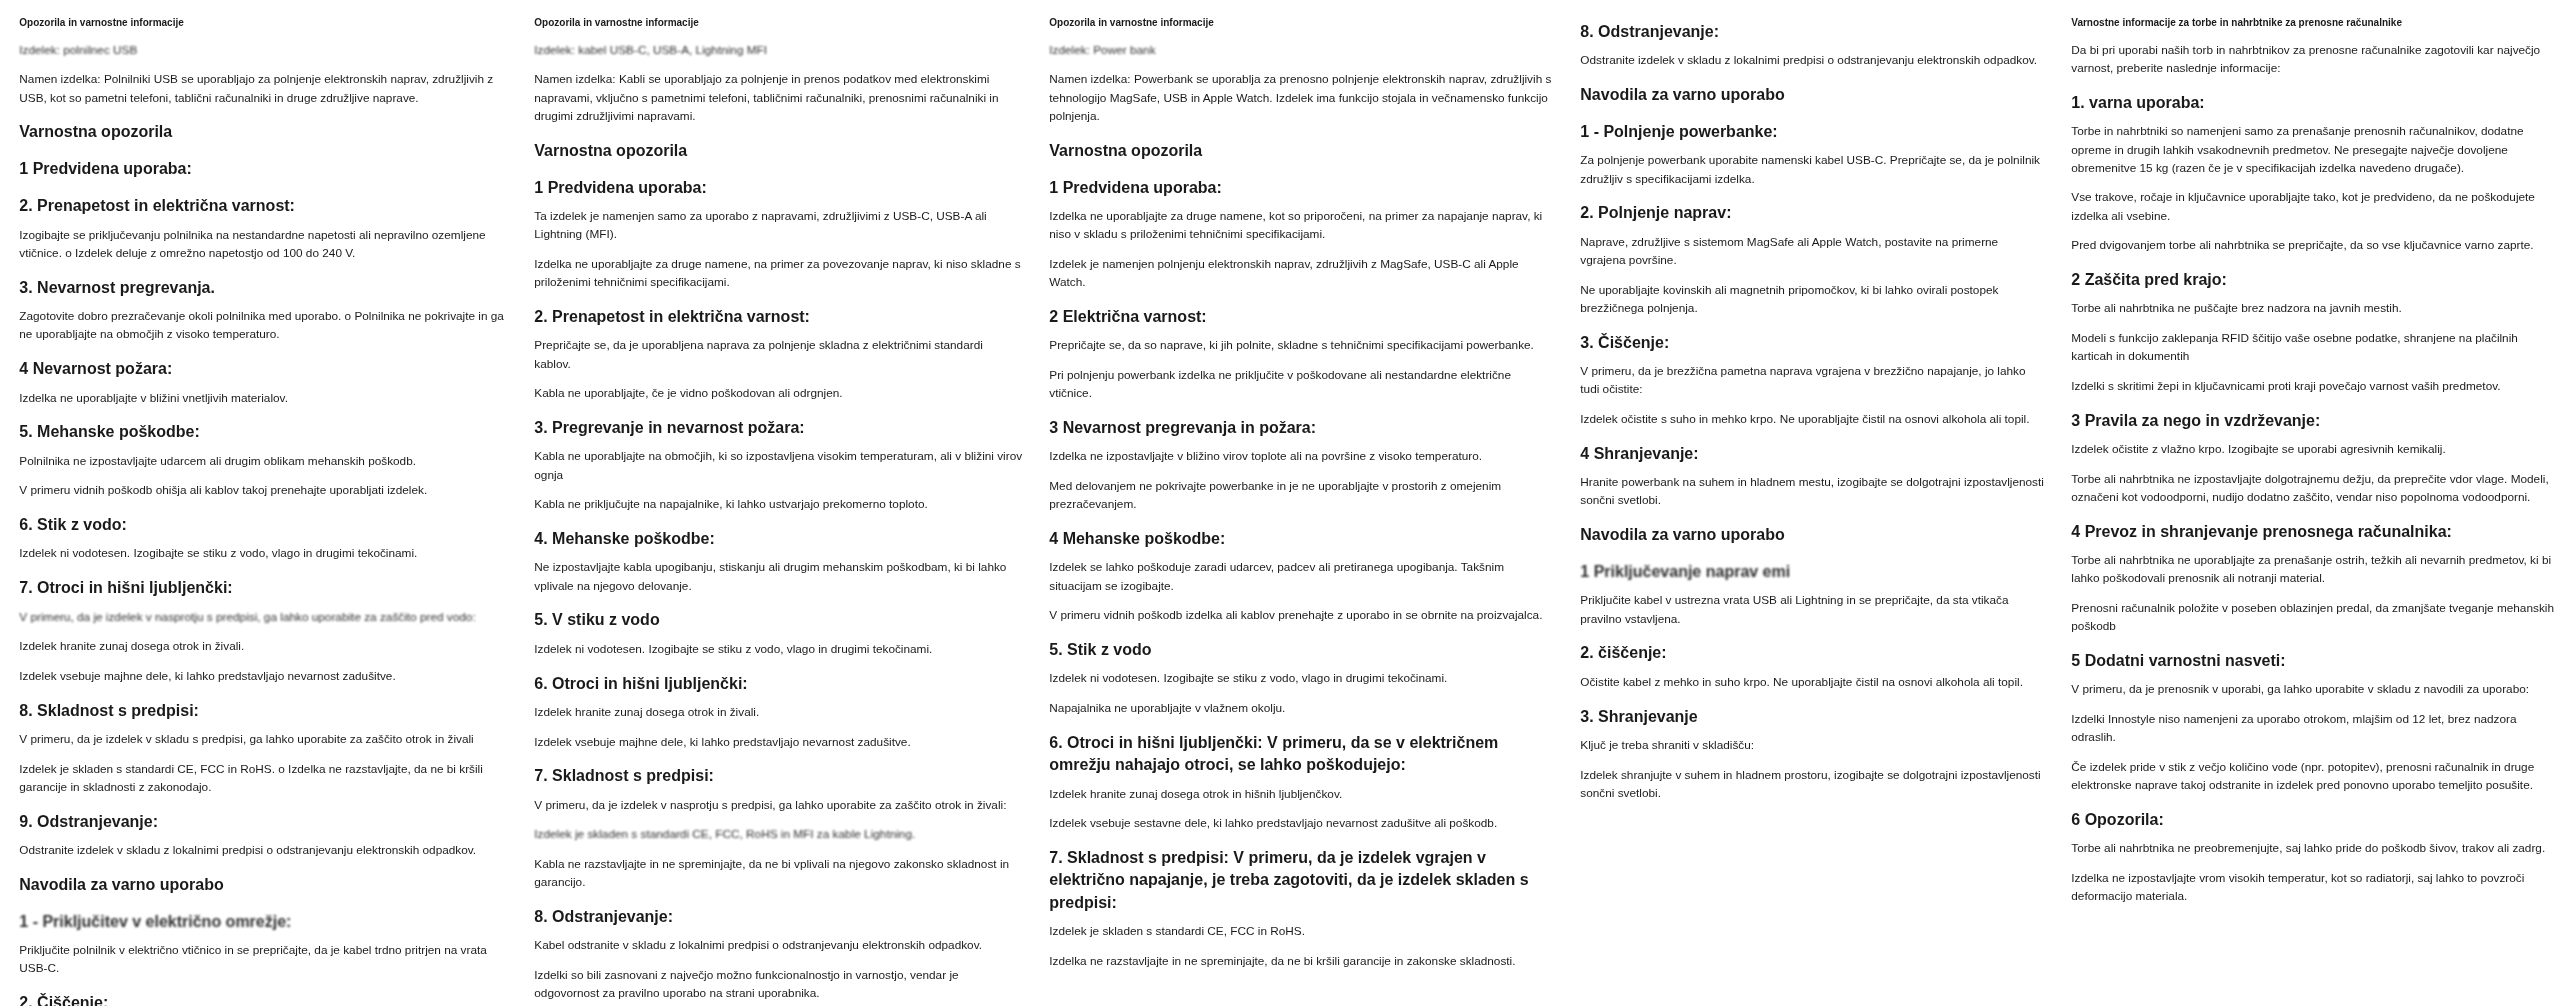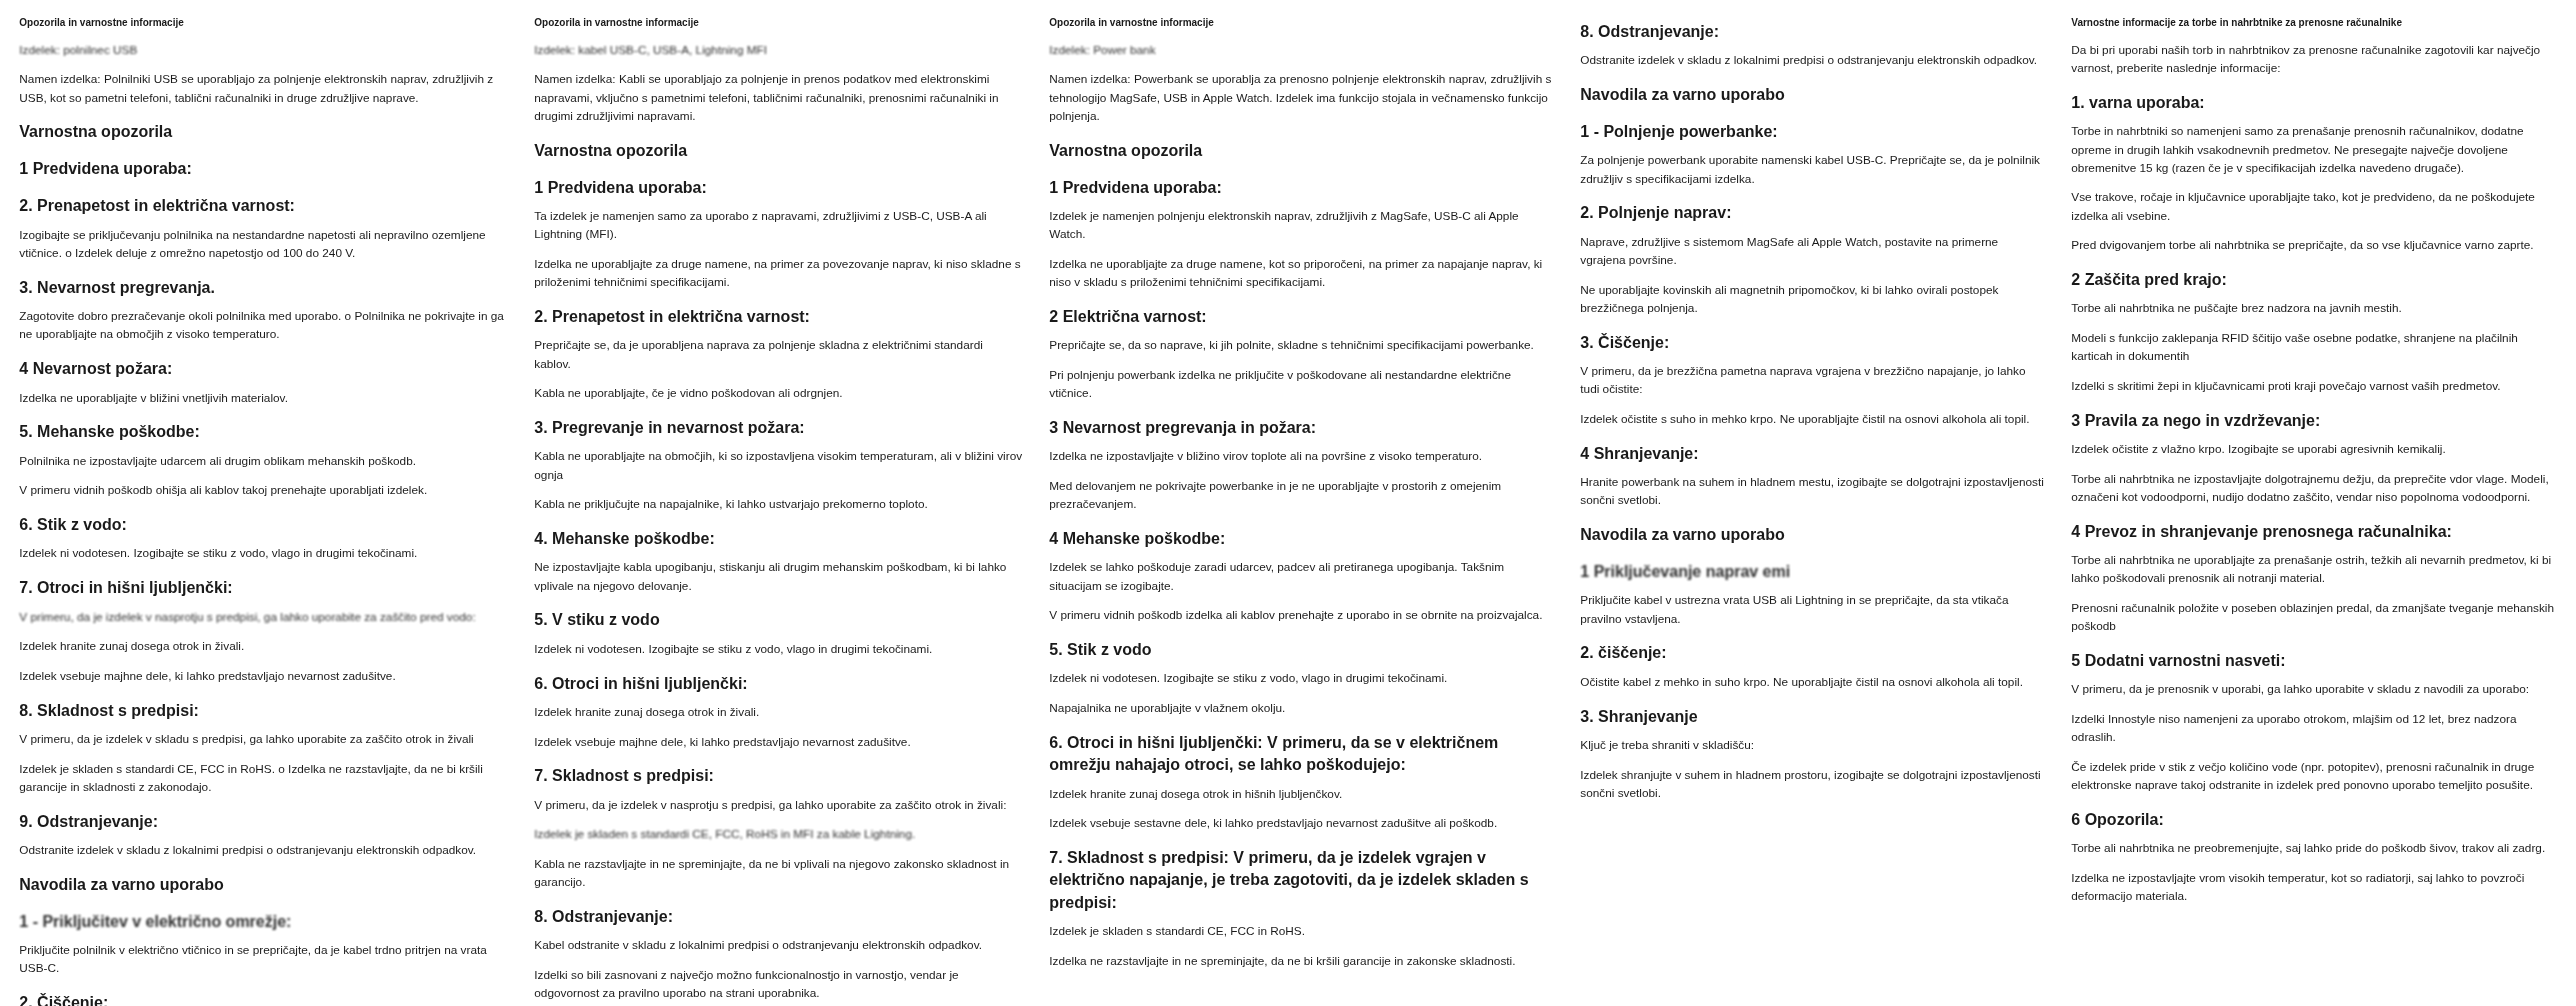--- a/index.html
+++ b/index.html
@@ -122,22 +122,22 @@
     <p class="para">Izdelki so bili zasnovani z največjo možno funkcionalnostjo in varnostjo, vendar je odgovornost za pravilno uporabo na strani uporabnika.</p>
     <p class="para">Če imate kakršnakoli vprašanja ali pomisleke, se obrnite na našo službo za pomoč strankam.</p>
   </div>
 
   <div class="col col-3">
     <div class="sec-title">Opozorila in varnostne informacije</div>
     <p class="para blur-soft">Izdelek: Power bank</p>
     <p class="para">Namen izdelka: Powerbank se uporablja za prenosno polnjenje elektronskih naprav, združljivih s tehnologijo MagSafe, USB in Apple Watch. Izdelek ima funkcijo stojala in večnamensko funkcijo polnjenja.</p>
     <div class="sub-title">Varnostna opozorila</div>
     <div class="sub-title">1 Predvidena uporaba:</div>
+    <p class="para">Izdelka ne uporabljajte za druge namene, kot so priporočeni, na primer za napajanje naprav, ki niso v skladu s priloženimi tehničnimi specifikacijami.</p>
     <p class="para">Izdelek je namenjen polnjenju elektronskih naprav, združljivih z MagSafe, USB-C ali Apple Watch.</p>
-    <p class="para">Izdelka ne uporabljajte za druge namene, kot so priporočeni, na primer za napajanje naprav, ki niso v skladu s priloženimi tehničnimi specifikacijami.</p>
     <div class="sub-title">2 Električna varnost:</div>
     <p class="para">Prepričajte se, da so naprave, ki jih polnite, skladne s tehničnimi specifikacijami powerbanke.</p>
     <p class="para">Pri polnjenju powerbank izdelka ne priključite v poškodovane ali nestandardne električne vtičnice.</p>
     <div class="sub-title">3 Nevarnost pregrevanja in požara:</div>
     <p class="para">Izdelka ne izpostavljajte v bližino virov toplote ali na površine z visoko temperaturo.</p>
     <p class="para">Med delovanjem ne pokrivajte powerbanke in je ne uporabljajte v prostorih z omejenim prezračevanjem.</p>
     <div class="sub-title">4 Mehanske poškodbe:</div>
     <p class="para">Izdelek se lahko poškoduje zaradi udarcev, padcev ali pretiranega upogibanja. Takšnim situacijam se izogibajte.</p>
     <p class="para">V primeru vidnih poškodb izdelka ali kablov prenehajte z uporabo in se obrnite na proizvajalca.</p>
     <div class="sub-title">5. Stik z vodo</div>

